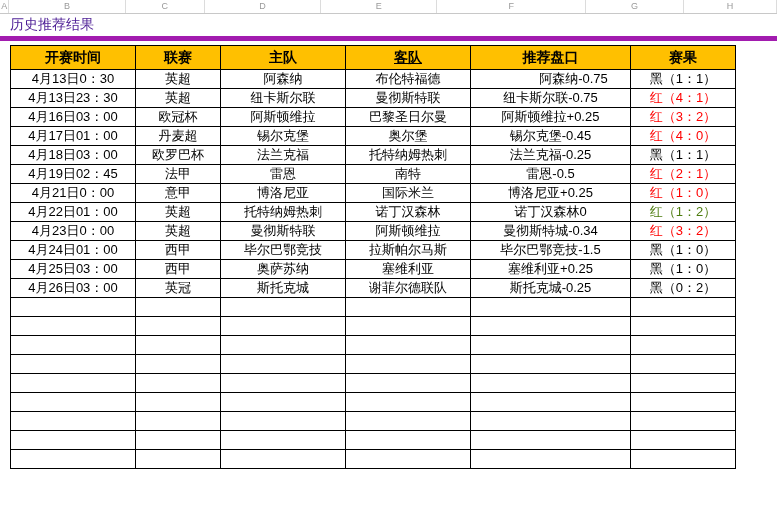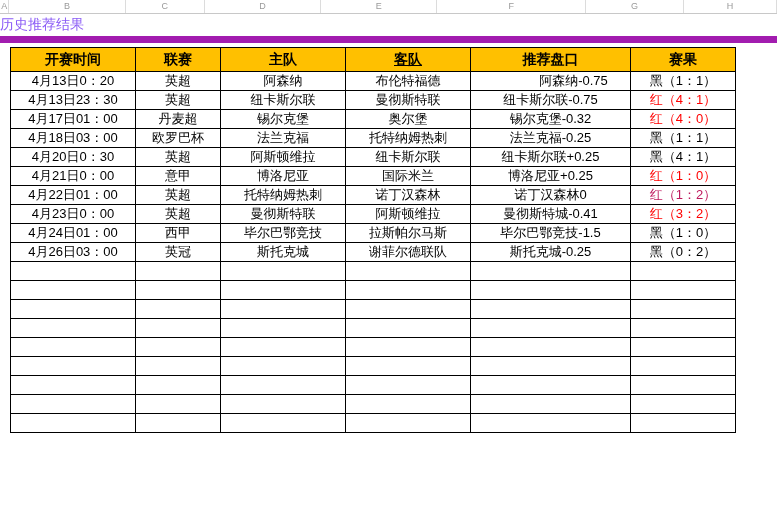--- a/index.html
+++ b/index.html
@@ -32,23 +32,24 @@
     color: #9a9a9a;
     line-height: 13px;
     border-right: 1px solid #dcdcdc;
     box-sizing: border-box;
     overflow: hidden;
   }
   .title-row {
     height: 22px;
     display: flex;
     align-items: center;
+    padding-left: 10px;
     font-size: 14px;
-    color: #8b5cf6;
-    border-bottom: 7px solid #a21caf;
+    color: #4c1d95;
+    border-bottom: 5px solid #a21caf;
   }
   table.grid {
     border-collapse: collapse;
     table-layout: fixed;
     margin-left: 10px;
     margin-top: 4px;
   }
   table.grid td, table.grid th {
     border: 1px solid #000000;
     height: 19px;
@@ -94,92 +95,108 @@
           <th style="width: 125px;">开赛时间</th>
           <th style="width: 85px;">联赛</th>
           <th style="width: 125px;">主队</th>
           <th style="width: 125px; text-decoration: underline;">客队</th>
           <th style="width: 160px; margin-left: 48px;">推荐盘口</th>
           <th style="width: 105px;">赛果</th>
         </tr>
     </thead>
     <tbody id="bodyrows">
         <tr>
-          <td style="width: 125px;">4月13日0：20</td>
+          <td style="width: 125px;">4月13日0：30</td>
           <td style="width: 85px;">英超</td>
           <td style="width: 125px;">阿森纳</td>
           <td style="width: 125px;">布伦特福德</td>
           <td style="width: 160px; padding-left: 48px;">阿森纳-0.75</td>
           <td style="width: 105px; color: rgb(0, 0, 0);">黑（1：1）</td>
         </tr>
         <tr>
           <td style="width: 125px;">4月13日23：30</td>
           <td style="width: 85px;">英超</td>
           <td style="width: 125px;">纽卡斯尔联</td>
           <td style="width: 125px;">曼彻斯特联</td>
           <td style="width: 160px;">纽卡斯尔联-0.75</td>
           <td style="width: 105px; color: rgb(255, 0, 0);">红（4：1）</td>
         </tr>
         <tr>
+          <td style="width: 125px;">4月16日03：00</td>
+          <td style="width: 85px;">欧冠杯</td>
+          <td style="width: 125px;">阿斯顿维拉</td>
+          <td style="width: 125px;">巴黎圣日尔曼</td>
+          <td style="width: 160px;">阿斯顿维拉+0.25</td>
+          <td style="width: 105px; color: rgb(255, 0, 0);">红（3：2）</td>
+        </tr>
+        <tr>
           <td style="width: 125px;">4月17日01：00</td>
           <td style="width: 85px;">丹麦超</td>
           <td style="width: 125px;">锡尔克堡</td>
           <td style="width: 125px;">奥尔堡</td>
-          <td style="width: 160px;">锡尔克堡-0.32</td>
+          <td style="width: 160px;">锡尔克堡-0.45</td>
           <td style="width: 105px; color: rgb(255, 0, 0);">红（4：0）</td>
         </tr>
         <tr>
           <td style="width: 125px; margin-left: 36px;">4月18日03：00</td>
           <td style="width: 85px;">欧罗巴杯</td>
           <td style="width: 125px;">法兰克福</td>
           <td style="width: 125px;">托特纳姆热刺</td>
           <td style="width: 160px;">法兰克福-0.25</td>
           <td style="width: 105px; color: rgb(0, 0, 0);">黑（1：1）</td>
         </tr>
         <tr>
-          <td style="width: 125px;">4月20日0：30</td>
-          <td style="width: 85px;">英超</td>
-          <td style="width: 125px;">阿斯顿维拉</td>
-          <td style="width: 125px;">纽卡斯尔联</td>
-          <td style="width: 160px;">纽卡斯尔联+0.25</td>
-          <td style="width: 105px; color: rgb(0, 0, 0);">黑（4：1）</td>
+          <td style="width: 125px;">4月19日02：45</td>
+          <td style="width: 85px;">法甲</td>
+          <td style="width: 125px;">雷恩</td>
+          <td style="width: 125px;">南特</td>
+          <td style="width: 160px;">雷恩-0.5</td>
+          <td style="width: 105px; color: rgb(255, 0, 0);">红（2：1）</td>
         </tr>
         <tr>
           <td style="width: 125px;">4月21日0：00</td>
           <td style="width: 85px;">意甲</td>
           <td style="width: 125px;">博洛尼亚</td>
           <td style="width: 125px;">国际米兰</td>
           <td style="width: 160px;">博洛尼亚+0.25</td>
           <td style="width: 105px; color: rgb(255, 0, 0);">红（1：0）</td>
         </tr>
         <tr>
           <td style="width: 125px;">4月22日01：00</td>
           <td style="width: 85px;">英超</td>
           <td style="width: 125px;">托特纳姆热刺</td>
           <td style="width: 125px;">诺丁汉森林</td>
           <td style="width: 160px;">诺丁汉森林0</td>
-          <td style="width: 105px; color: #be185d;">红（1：2）</td>
+          <td style="width: 105px; color: #4d7c0f;">红（1：2）</td>
         </tr>
         <tr>
           <td style="width: 125px;">4月23日0：00</td>
           <td style="width: 85px;">英超</td>
           <td style="width: 125px;">曼彻斯特联</td>
           <td style="width: 125px;">阿斯顿维拉</td>
-          <td style="width: 160px;">曼彻斯特城-0.41</td>
+          <td style="width: 160px;">曼彻斯特城-0.34</td>
           <td style="width: 105px; color: rgb(255, 0, 0);">红（3：2）</td>
         </tr>
         <tr>
           <td style="width: 125px;">4月24日01：00</td>
           <td style="width: 85px;">西甲</td>
           <td style="width: 125px;">毕尔巴鄂竞技</td>
           <td style="width: 125px;">拉斯帕尔马斯</td>
           <td style="width: 160px; margin-left: 24px;">毕尔巴鄂竞技-1.5</td>
           <td style="width: 105px; color: rgb(0, 0, 0);">黑（1：0）</td>
         </tr>
         <tr>
+          <td style="width: 125px;">4月25日03：00</td>
+          <td style="width: 85px;">西甲</td>
+          <td style="width: 125px;">奥萨苏纳</td>
+          <td style="width: 125px;">塞维利亚</td>
+          <td style="width: 160px;">塞维利亚+0.25</td>
+          <td style="width: 105px; color: rgb(0, 0, 0);">黑（1：0）</td>
+        </tr>
+        <tr>
           <td style="width: 125px;">4月26日03：00</td>
           <td style="width: 85px;">英冠</td>
           <td style="width: 125px;">斯托克城</td>
           <td style="width: 125px;">谢菲尔德联队</td>
           <td style="width: 160px;">斯托克城-0.25</td>
           <td style="width: 105px; color: rgb(0, 0, 0);">黑（0：2）</td>
         </tr>
         <tr class="empty-row">
           <td style="width: 125px;">&nbsp;</td>
           <td style="width: 85px;">&nbsp;</td>

